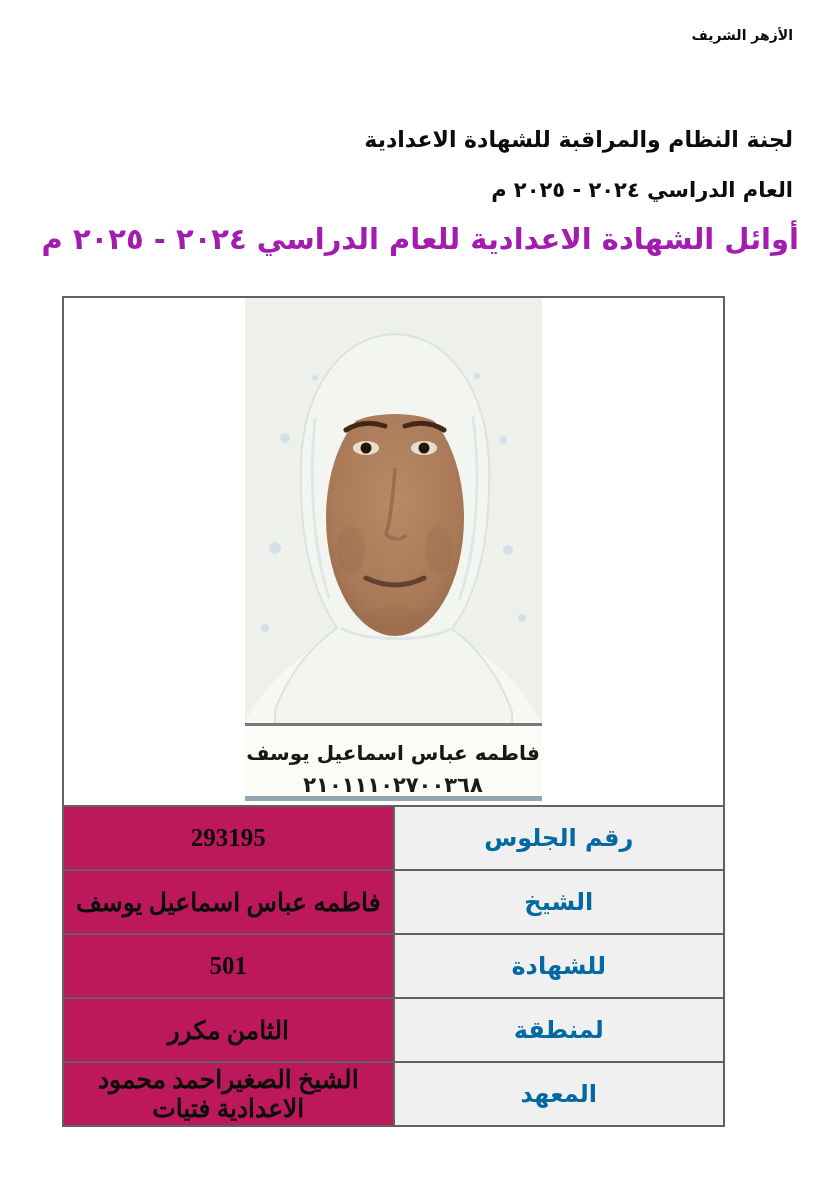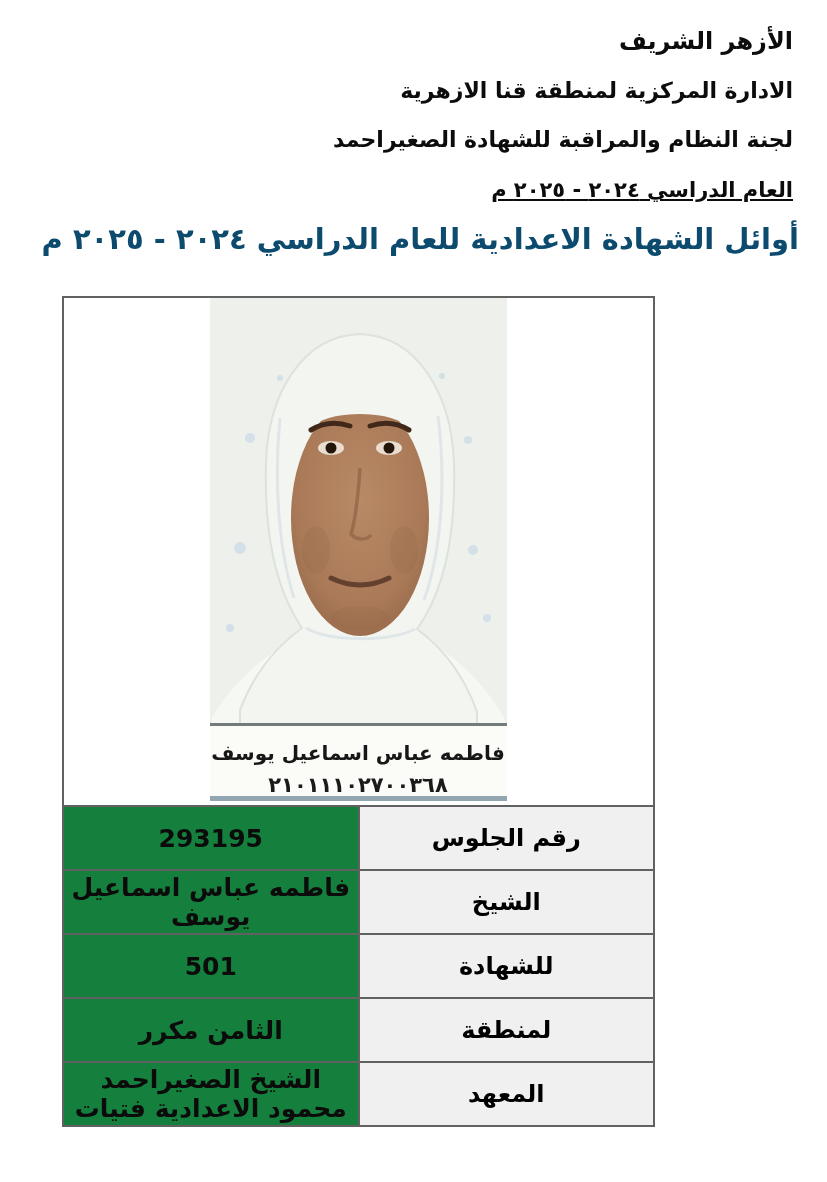--- a/index.html
+++ b/index.html
@@ -13,34 +13,34 @@
   }
   .page{position:absolute;inset:0;background:#ffffff;}
   .hl{
     position:absolute;
     right:34px;
     font-weight:bold;
     white-space:nowrap;
     color:#0c0c0c;
     text-align:right;
   }
-  .hl-1{top:27px;font-size:24px;}
+  .hl-1{top:27px;font-size:14px;}
   .hl-2{top:78px;font-size:22px;}
   .hl-3{top:127px;font-size:22px;}
-  .hl-4{top:178px;font-size:21px;text-decoration:underline;}
+  .hl-4{top:178px;font-size:21px;}
   .doc-title{
     position:absolute;
     top:222px;right:28px;
     font-size:29px;font-weight:bold;
-    white-space:nowrap;color:#0c4a6e;
+    white-space:nowrap;color:#a21caf;
   }
   table.results{
     position:absolute;
     top:296px;left:62px;
-    width:593px;
+    width:663px;
     border-collapse:collapse;
     table-layout:fixed;
     border:2px solid #3f3f3f;
     padding-left:40px;
   }
   table.results td{
     border:2px solid #616161;
     padding:0;
   }
   td.photo-cell{
@@ -51,41 +51,41 @@
     padding:2px 0 4px 0;
   }
   td.label-cell{
     background:#f0f0f0;
     width:158px;
     height:62px;
     text-align:center;
     vertical-align:middle;
     font-size:24px;
     font-weight:bold;
-    color:#000000;
+    color:#0369a1;
   }
   td.value-cell{
-    background:#15803d;
+    background:#be185d;
     height:62px;
     text-align:center;
     vertical-align:middle;
     font-size:25px;
     font-weight:bold;
     color:#0b0b0b;
+    font-family:Liberation Serif, serif;
   }
   .photo-wrap{display:inline-block;line-height:0;}
 </style>
 </head>
 <body>
 
 <div class="page">
 
   <div class="hl hl-1">الأزهر الشريف</div>
-  <div class="hl hl-2">الادارة المركزية لمنطقة قنا الازهرية</div>
-  <div class="hl hl-3">لجنة النظام والمراقبة للشهادة الصغيراحمد</div>
+  <div class="hl hl-3">لجنة النظام والمراقبة للشهادة الاعدادية</div>
   <div class="hl hl-4">العام الدراسي ٢٠٢٤ - ٢٠٢٥ م</div>
   <div class="doc-title">أوائل الشهادة الاعدادية للعام الدراسي ٢٠٢٤ - ٢٠٢٥ م</div>
 
   <table class="results">
     <tbody>
       <tr>
         <td class="photo-cell" colspan="2">
           <span class="photo-wrap">
             <svg width="297" height="503" viewBox="0 0 297 503" xmlns="http://www.w3.org/2000/svg">
               <defs>

